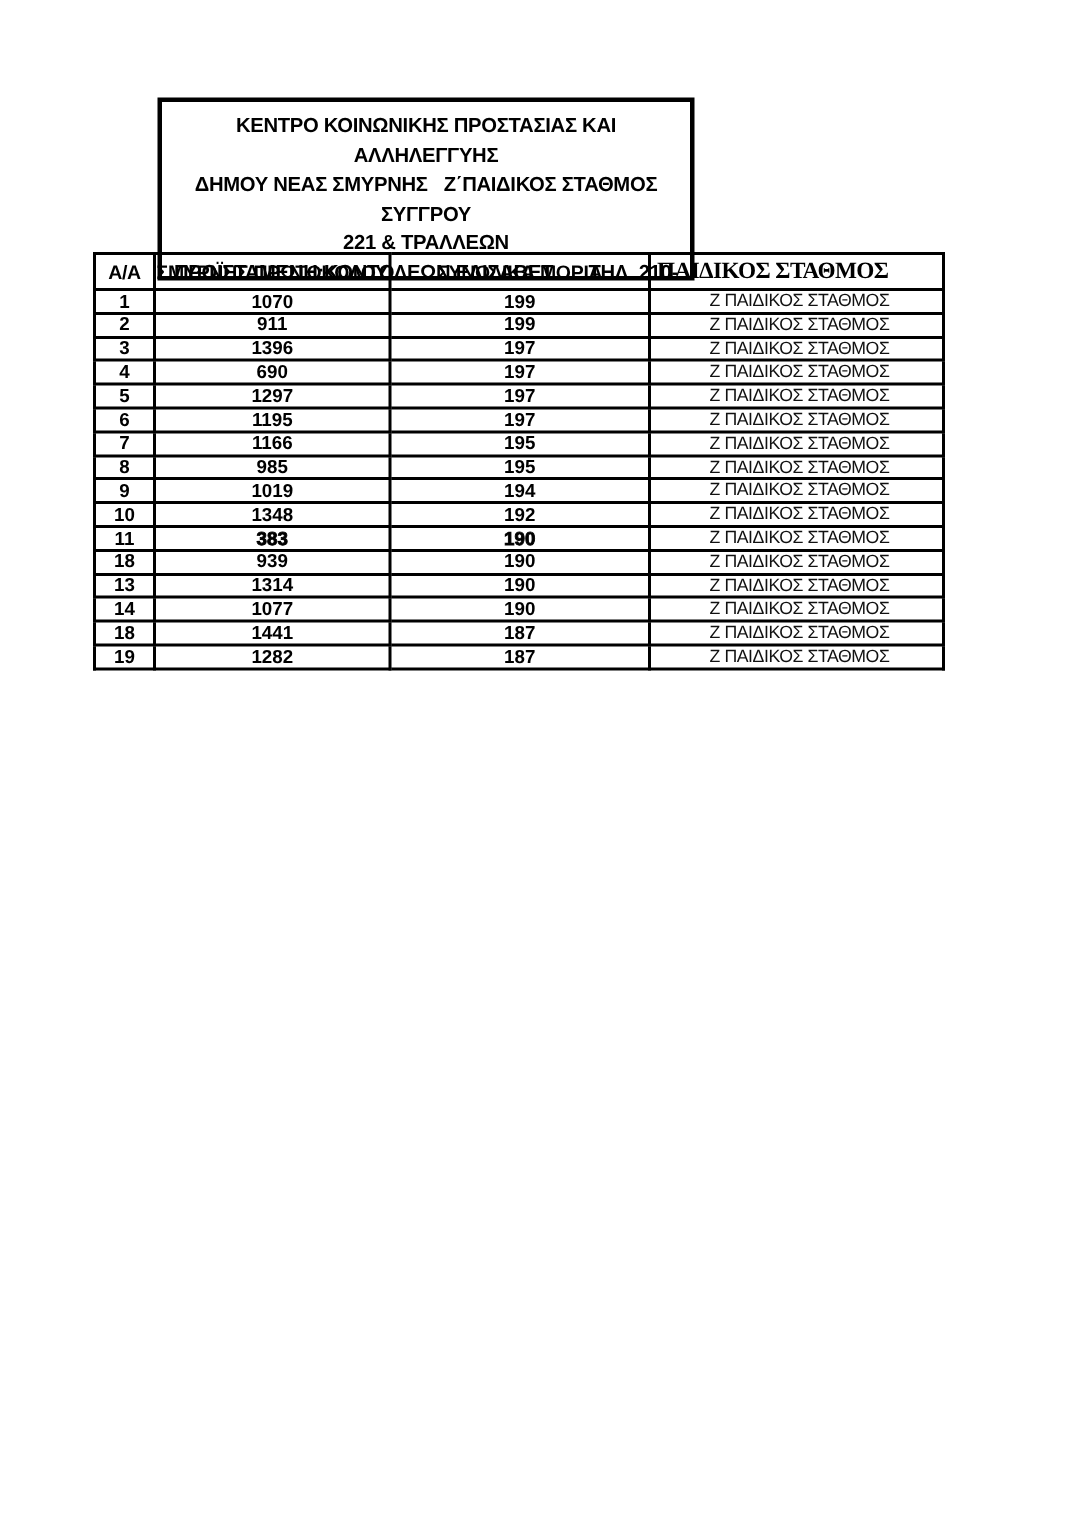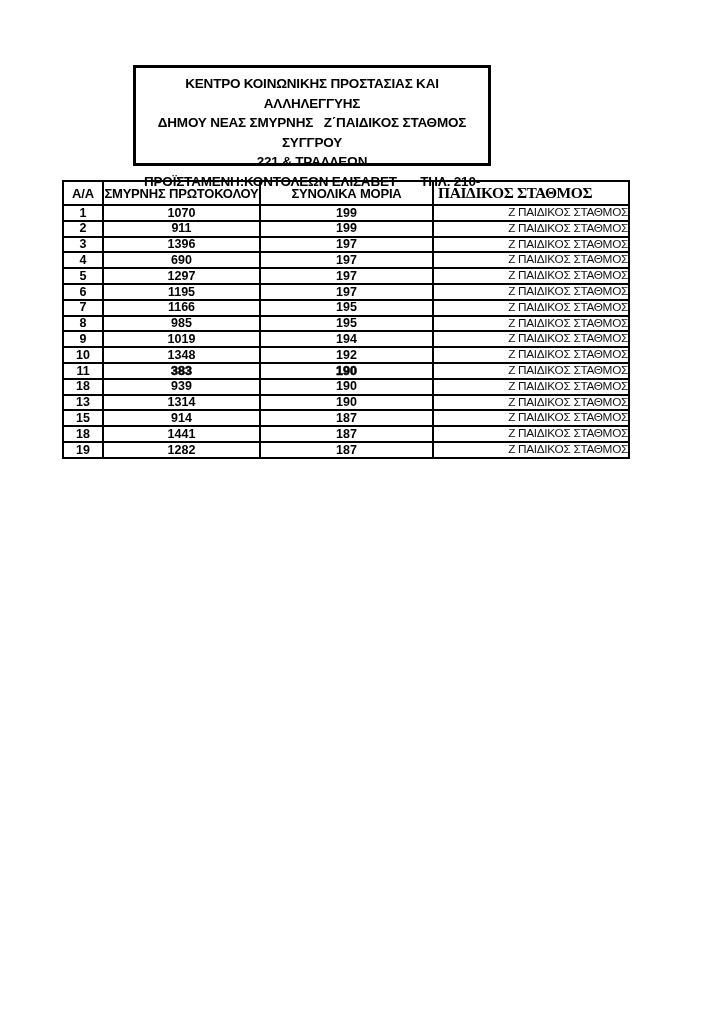--- a/index.html
+++ b/index.html
@@ -9,42 +9,41 @@
     position:relative;
     font-family:"Liberation Sans", sans-serif;
     color:#000000;
   }
   .page { position:absolute; inset:0; background:#ffffff; }
 
   
   .header-box {
     position:absolute;
     left:105px; top:65px;
-    width:358px; height:101px;
+    width:358px; height:122px;
     border:3px solid #000000;
     padding:6px 6px 4px 6px;
     text-align:center;
     font-weight:bold;
     font-size:13.5px;
     line-height:19.5px;
     letter-spacing:-0.2px;
-    margin-left:28px;
   }
   .header-box .hline { white-space:pre-wrap; }
   .manager-line {
     display:flex;
     justify-content:space-between;
     text-align:left;
     padding:0 2px;
   }
 
   
   table.roster {
     position:absolute;
-    left:62px; top:180px;
+    left:62px; top:168px;
     width:566px;
     border-collapse:collapse;
     table-layout:fixed;
   }
   table.roster th, table.roster td {
     border:2px solid #000000;
     overflow:hidden;
     white-space:nowrap;
   }
   thead th {
@@ -64,21 +63,21 @@
   tbody td {
     height:15.8px;
     font-size:12.5px;
     font-weight:bold;
     text-align:center;
     line-height:1;
     padding:0;
   }
   tbody td.station-cell {
     font-weight:normal;
-    text-align:right;
+    text-align:center;
     font-size:11.8px;
     padding-left:4px;
     letter-spacing:-0.3px;
     color:#111111;
   }
   tbody td.heavy {
     -webkit-text-stroke:0.6px #000000;
   }
 </style>
 </head>
@@ -184,23 +183,23 @@
           <td>190</td>
           <td class="station-cell">Ζ ΠΑΙΔΙΚΟΣ ΣΤΑΘΜΟΣ</td>
         </tr>
         <tr>
           <td>13</td>
           <td>1314</td>
           <td>190</td>
           <td class="station-cell">Ζ ΠΑΙΔΙΚΟΣ ΣΤΑΘΜΟΣ</td>
         </tr>
         <tr>
-          <td>15</td>
-          <td>914</td>
-          <td>187</td>
+          <td>14</td>
+          <td>1077</td>
+          <td>190</td>
           <td class="station-cell">Ζ ΠΑΙΔΙΚΟΣ ΣΤΑΘΜΟΣ</td>
         </tr>
         <tr>
           <td>18</td>
           <td>1441</td>
           <td>187</td>
           <td class="station-cell">Ζ ΠΑΙΔΙΚΟΣ ΣΤΑΘΜΟΣ</td>
         </tr>
         <tr>
           <td>19</td>

